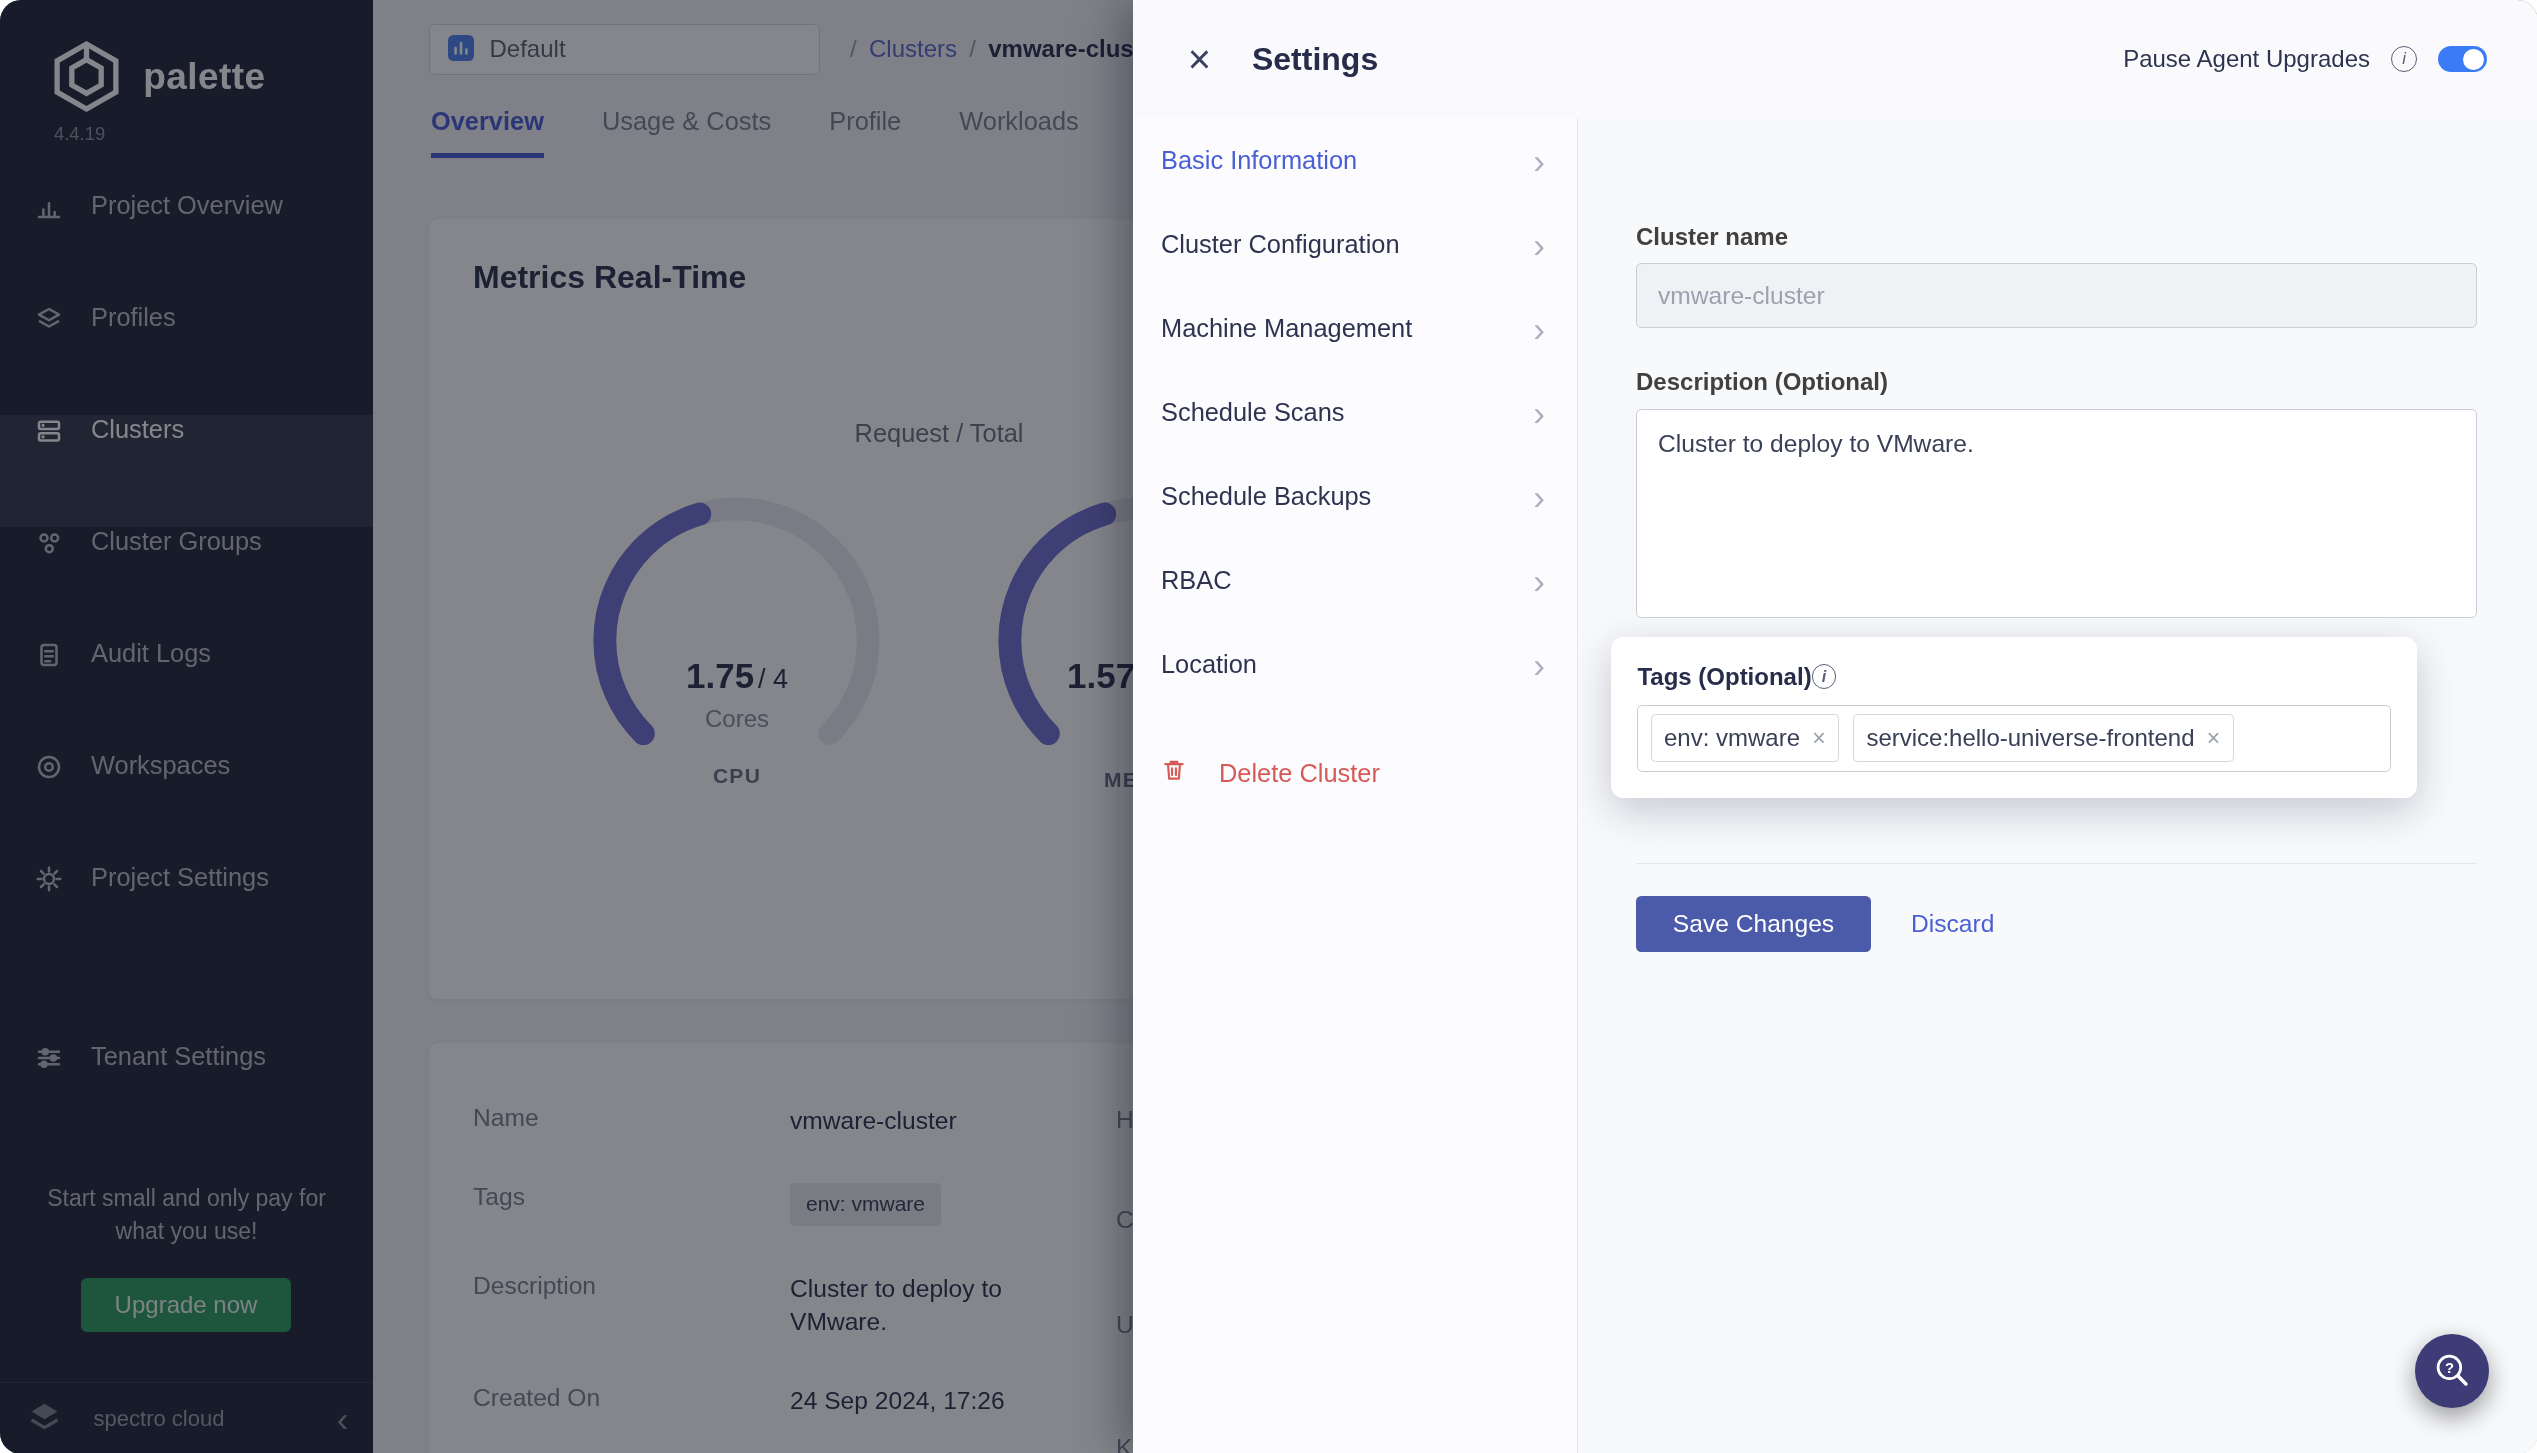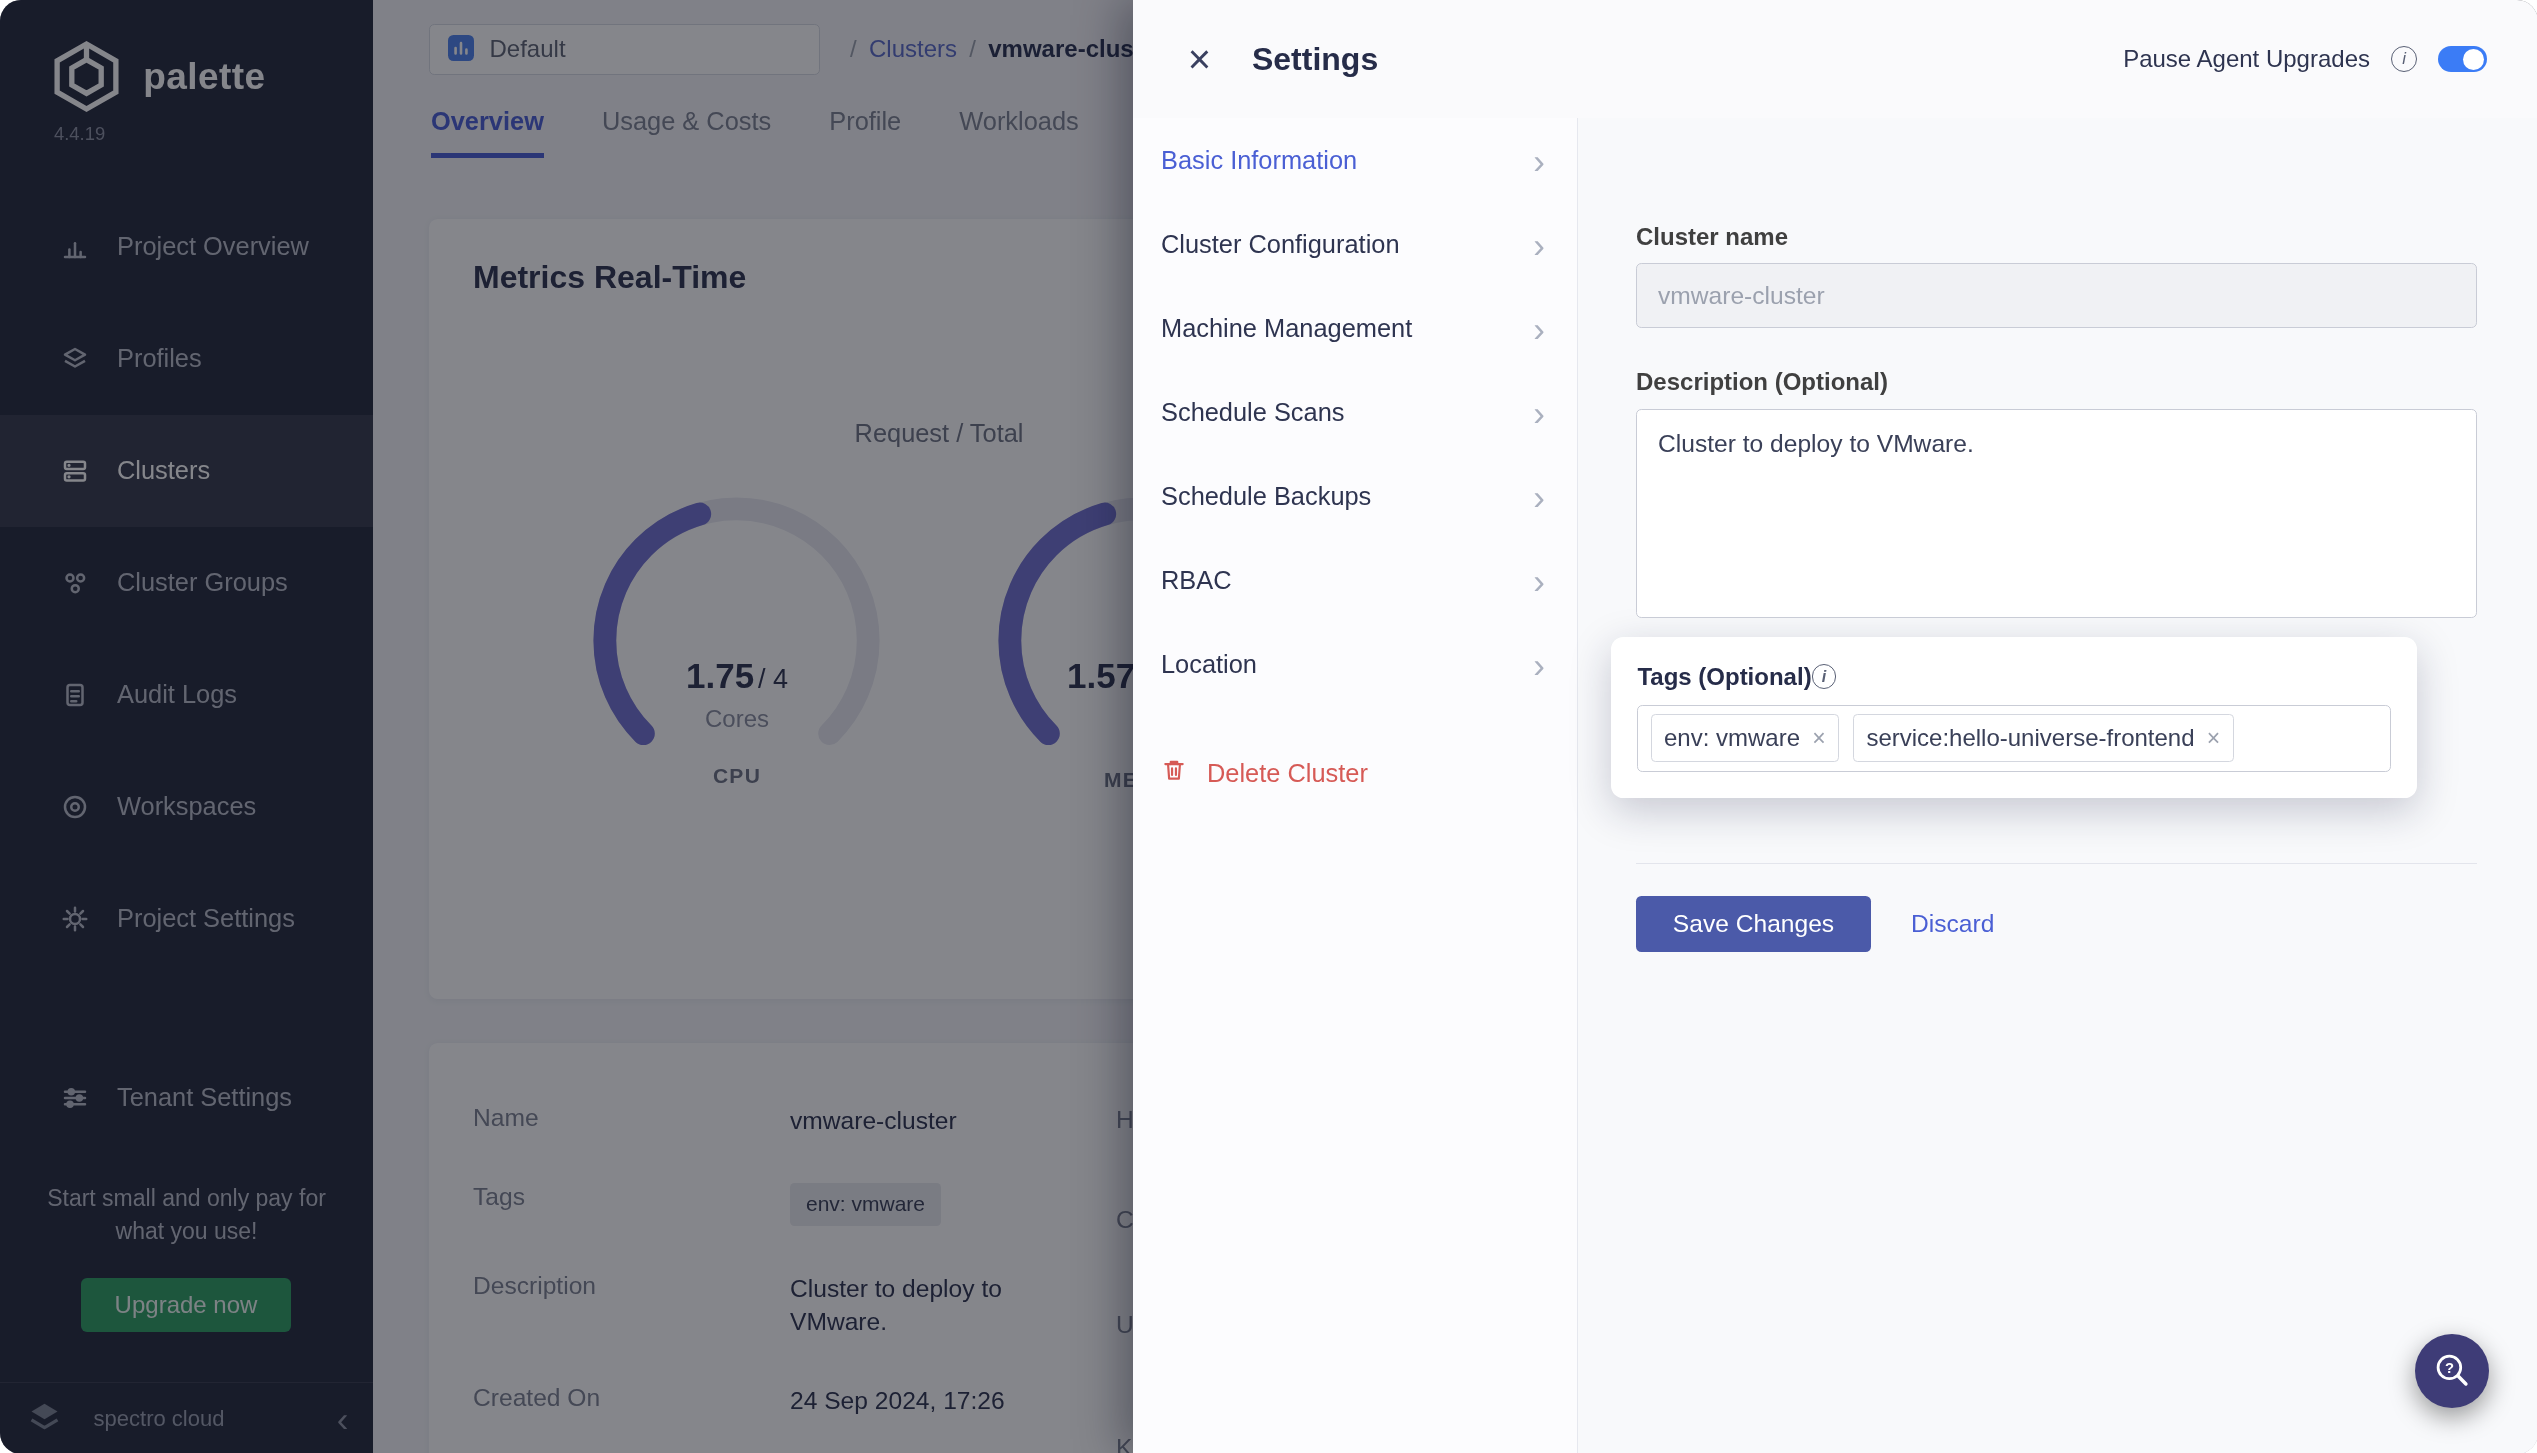--- a/index.html
+++ b/index.html
@@ -14,22 +14,22 @@
   .sidebar {
     position:absolute; left:0; top:0; bottom:0; width:373px;
     background:#252a3d; color:#b9bdc9; z-index:1;
   }
   .brand-row { padding:39px 0 0 49px; display:flex; align-items:center; gap:19.3px; }
   .brand-row svg { display:block; }
   .brand-name { font-size:37px; font-weight:600; color:#ffffff; letter-spacing:0.4px; }
   .version { padding-left:54px; margin-top:8.8px; font-size:18.4px; color:#8d92a3; }
   .menu { margin-top:46px; }
   .menu-item {
-    height:112px; display:flex; align-items:center; gap:26px;
-    padding-left:59px; font-size:25.4px; color:#b9bdc9; cursor:pointer;
+    height:112px; display:flex; gap:26px;
+    padding-left:33px; font-size:25.4px; color:#b9bdc9; cursor:pointer;
   }
   .menu-item .mi-icon { width:32px; height:32px; flex:0 0 auto; display:grid; place-items:center; }
   .menu-item.active { background:rgba(255,255,255,.08); color:#ffffff; }
   .menu-item.section-gap { margin-top:67px; }
   .promo {
     position:absolute; left:32px; right:32px; top:1182px;
     text-align:center; font-size:23px; line-height:1.45; color:#b9bdc9;
   }
   .upgrade-btn {
     position:absolute; left:81px; top:1278px; width:210px; height:54px;
@@ -114,21 +114,21 @@
 
   .panel-body { flex:1; display:flex; min-height:0; }
   .panel-nav { width:445px; flex:0 0 auto; background:#fcfcfe; border-right:0.9px solid #e6e8ef; }
   .pnav-item {
     height:84px; display:flex; align-items:center; padding:0 32px 0 28px;
     font-size:25.4px; font-weight:500; color:#2e3450; cursor:pointer;
   }
   .pnav-item.active { color:#4a5fd4; }
   .chev { margin-left:auto; font-size:35px; color:#aab0bf; line-height:1; }
   .delete-row {
-    margin-top:51px; display:flex; align-items:center; gap:20px; padding-left:28px;
+    margin-top:51px; display:flex; align-items:center; gap:32px; padding-left:28px;
     color:#d65a56; font-size:25.4px; font-weight:500; cursor:pointer;
   }
 
   .panel-form { flex:1; position:relative; background:#f8f9fb; padding:105px 149px 0 58px; }
   .field-label { font-size:24px; font-weight:700; color:#404040; margin-bottom:12.3px; }
   .field-label.mt { margin-top:40px; }
   .text-input {
     width:100%; height:65px; border:0.9px solid #c9ccd6; border-radius:5.3px;
     background:#f0f1f4; color:#9ba1ae; font-size:24.6px; padding:0 21px; font-family:inherit;
   }

